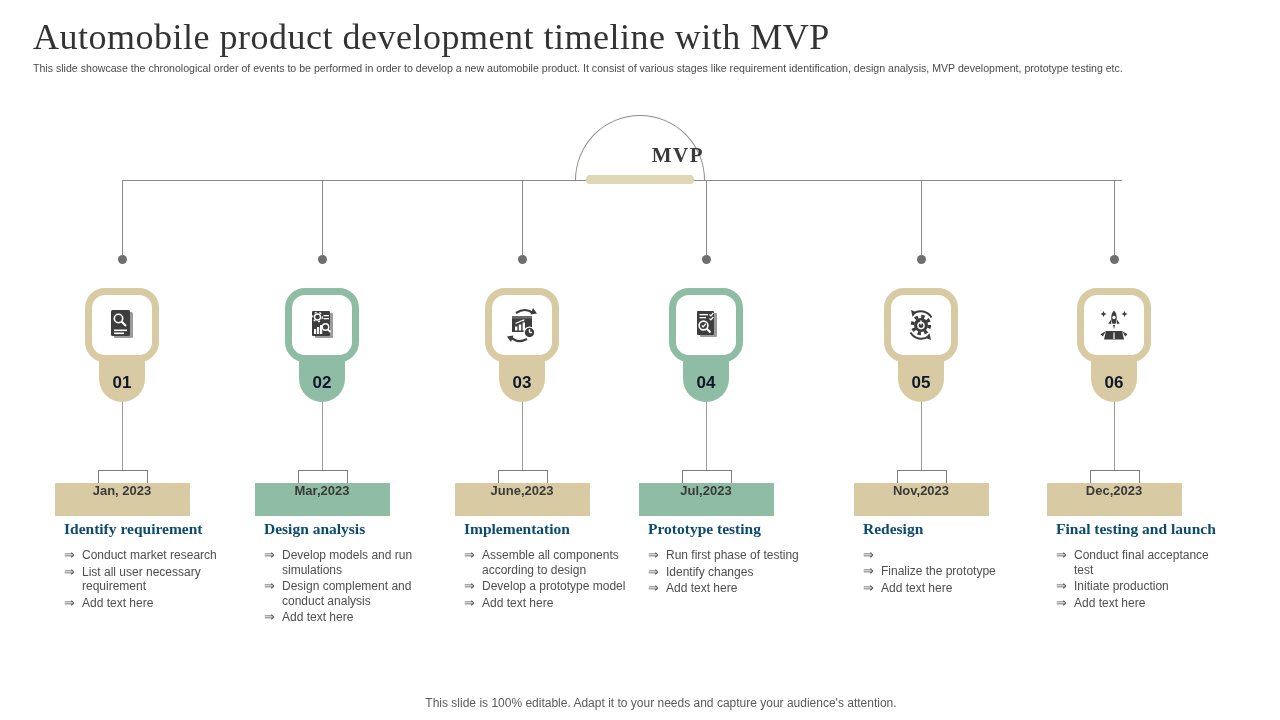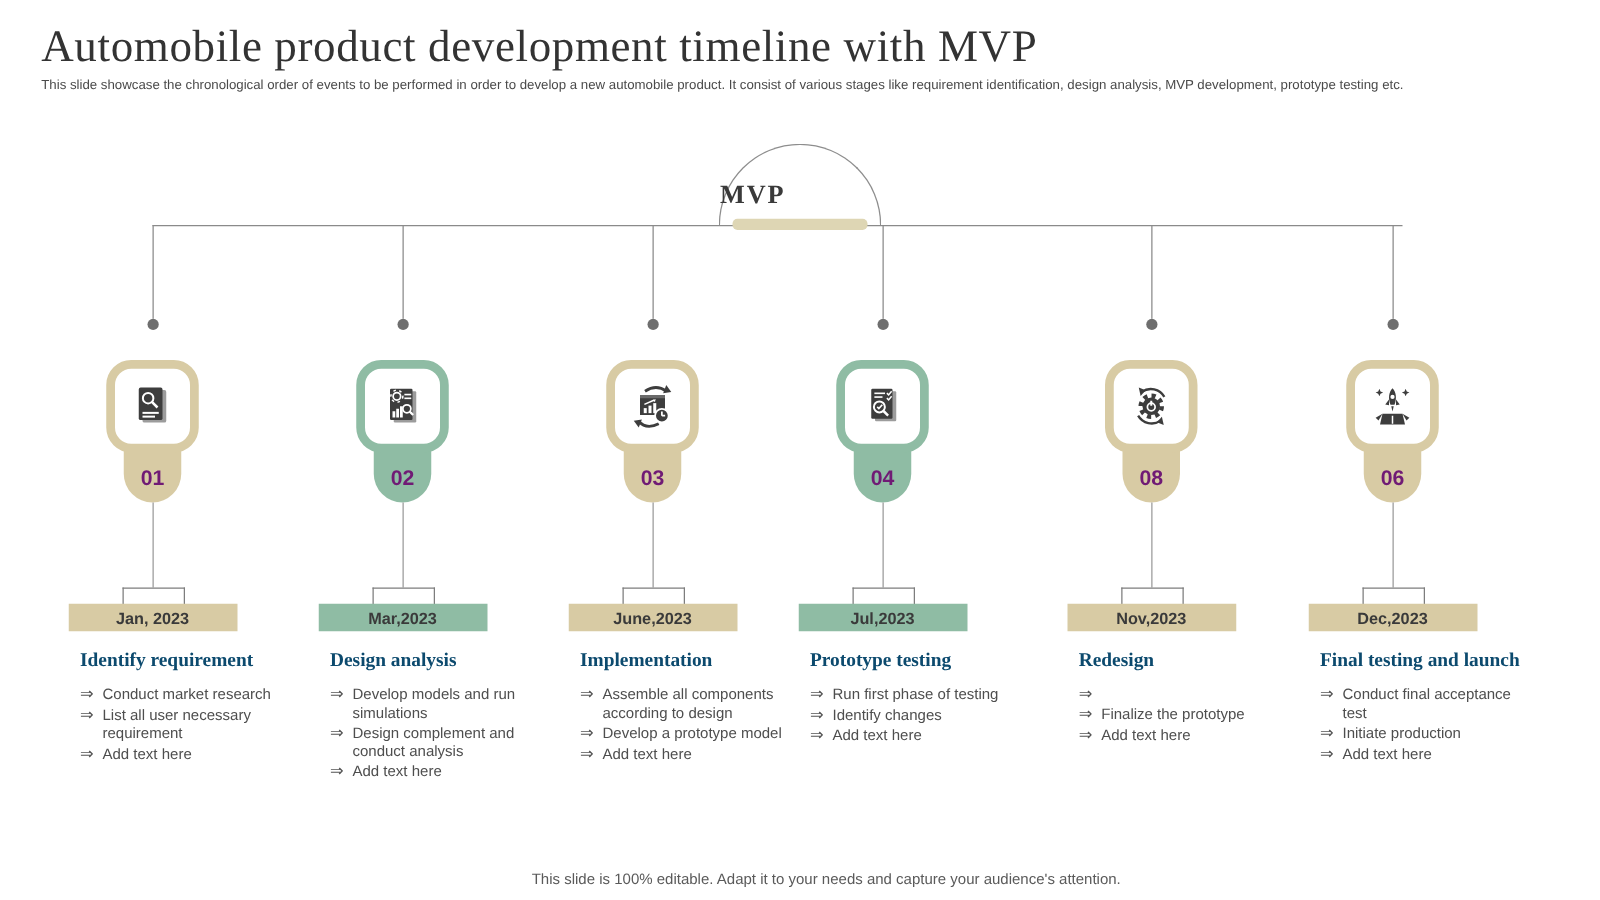--- a/index.html
+++ b/index.html
@@ -6,44 +6,44 @@
   #slide{position:relative;width:1280px;height:720px;background:#ffffff;overflow:hidden;
          font-family:"Liberation Sans",sans-serif;}
   
   #title{position:absolute;left:33px;top:16px;font-family:"Liberation Serif",serif;
          font-size:36px;color:#333333;letter-spacing:.5px;white-space:nowrap;}
   #subtitle{position:absolute;left:33px;top:62px;width:1210px;font-size:10.6px;color:#4a4a4a;}
   
   #hline{position:absolute;left:122px;top:180px;width:1000px;height:0;border-top:1px solid #8a8a8a;}
   #dome{position:absolute;left:575px;top:115px;width:130px;height:65px;background:#ffffff;
         border:1px solid #8d8d8d;border-bottom:none;border-radius:65px 65px 0 0;z-index:2;
-        display:flex;justify-content:flex-start;align-items:center;padding-top:14px;box-sizing:border-box;}
+        display:flex;justify-content:flex-end;align-items:center;padding-top:14px;box-sizing:border-box;}
   #dome span{font-family:"Liberation Serif",serif;font-weight:bold;font-size:21px;
         letter-spacing:1.5px;color:#3a3a3a;}
   #domebase{position:absolute;left:586px;top:175px;width:108px;height:9px;background:#ded6b4;
         border-radius:4px;z-index:3;}
   
   .stage{position:absolute;top:180px;width:180px;height:530px;}
   .drop{position:absolute;left:50%;top:0;width:0;height:75px;border-left:1px solid #8a8a8a;}
   .dot{position:absolute;left:50%;top:75px;width:9px;height:9px;margin-left:-4.5px;
        border-radius:50%;background:#6e6e6e;}
   .tab{position:absolute;left:50%;top:160px;width:46px;height:62px;margin-left:-23px;
        border-radius:0 0 23px 23px;z-index:0;display:flex;justify-content:center;align-items:flex-end;}
-  .tab span{font-size:17px;font-weight:bold;color:#701a75;padding-bottom:9px;}
+  .tab span{font-size:17px;font-weight:bold;color:#0f172a;padding-bottom:9px;}
   .iconbox{position:absolute;left:50%;top:108px;width:60px;height:60px;margin-left:-37px;
        background:#ffffff;border:7px solid #d8cba4;border-radius:20px;z-index:1;
        display:flex;justify-content:center;align-items:center;}
   .beige .tab,.beige .datebar{background:#d8cba4;}
   .green .tab,.green .datebar{background:#8fbca4;}
   .green .iconbox{border-color:#8fbca4;}
   .thin{position:absolute;left:50%;top:222px;width:0;height:68px;border-left:1px solid #9a9a9a;}
   .bracket{position:absolute;left:50%;top:290px;width:48px;height:13px;margin-left:-24px;
        border:1px solid #7d7d7d;border-bottom:none;}
-  .datebar{position:absolute;left:50%;top:303px;width:135px;height:22px;margin-left:-67.5px;
-       display:flex;justify-content:center;align-items:center;}
+  .datebar{position:absolute;left:50%;top:303px;width:135px;height:33px;margin-left:-67.5px;
+       display:flex;justify-content:center;}
   .datebar span{font-size:13px;font-weight:bold;color:#3a3a3a;}
   .textblock{position:absolute;left:32px;top:340px;width:165px;}
   .stage-title{font-family:"Liberation Serif",serif;font-weight:bold;font-size:15.5px;
        color:#0c4a6e;margin-bottom:10px;}
   .bullet{display:flex;font-size:12px;color:#4e4e4e;line-height:1.21;margin-bottom:2px;}
   .bullet .mk{flex:0 0 18px;color:#555555;font-size:13px;line-height:1.1;}
   
   #footer{position:absolute;left:0;top:696px;width:100%;text-align:center;
        font-size:12px;color:#5a5a5a;margin-left:21px;}
   svg{display:block;}
@@ -235,21 +235,21 @@
           <span class="mk">⇒</span>
           <span>Add text here</span>
         </div>
     </div>
   </div>
 
   <div class="stage beige" style="left:831px">
     <div class="drop"></div>
     <div class="dot"></div>
     <div class="tab">
-        <span>08</span>
+        <span>05</span>
       </div>
     <div class="iconbox">
       <span>
         <svg width="40" height="40" viewBox="0 0 40 40">
           <path d="M30.5 12.5 A12.5 12.5 0 0 0 12.5 8.5" fill="none" stroke="#3d3d3d" stroke-width="1.9"></path>
           <path d="M10 5 l5.5 2.2 -4 4.5 z" fill="#3d3d3d"></path>
           <path d="M9.5 27.5 A12.5 12.5 0 0 0 27.5 31.5" fill="none" stroke="#3d3d3d" stroke-width="1.9"></path>
           <path d="M30 35 l-5.5 -2.2 4 -4.5 z" fill="#3d3d3d"></path>
           <circle cx="20" cy="20" r="8.4" fill="none" stroke="#3d3d3d" stroke-width="3.6" stroke-dasharray="3.3 3.29"></circle>
           <circle cx="20" cy="20" r="7" fill="#3d3d3d"></circle>

